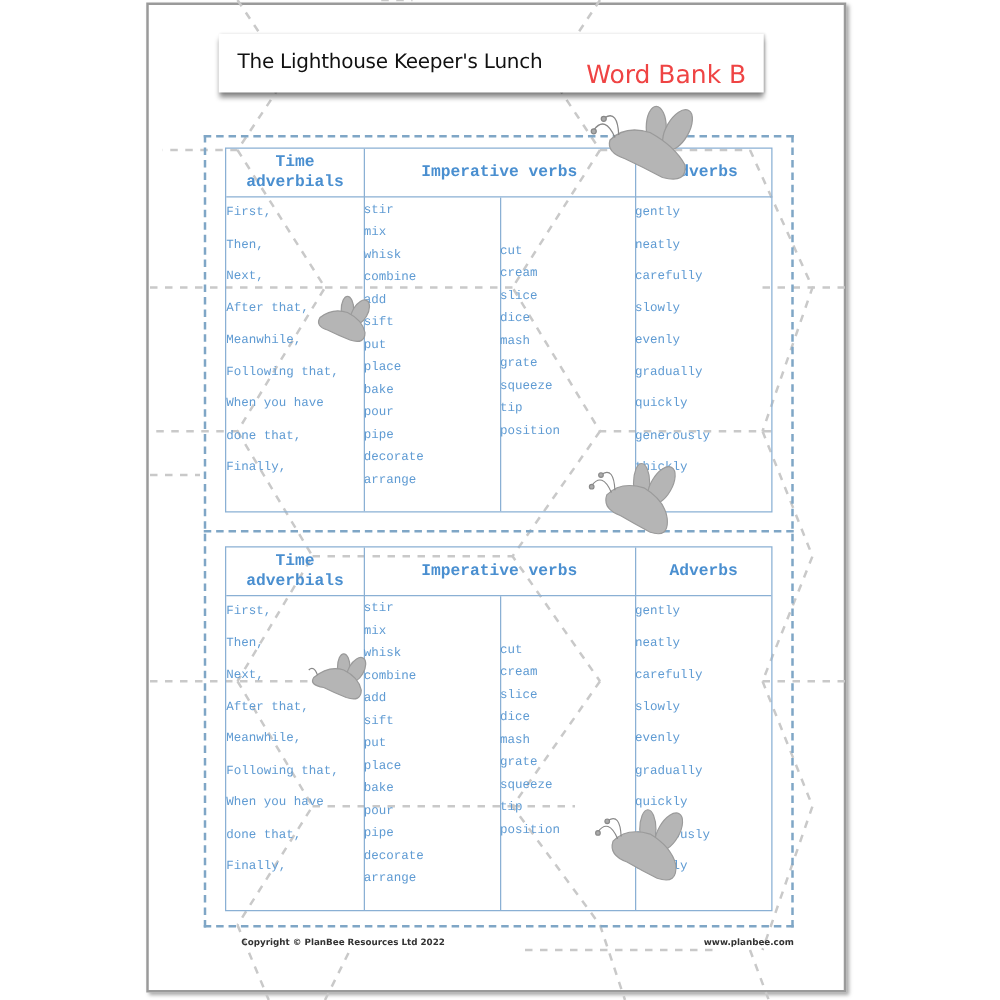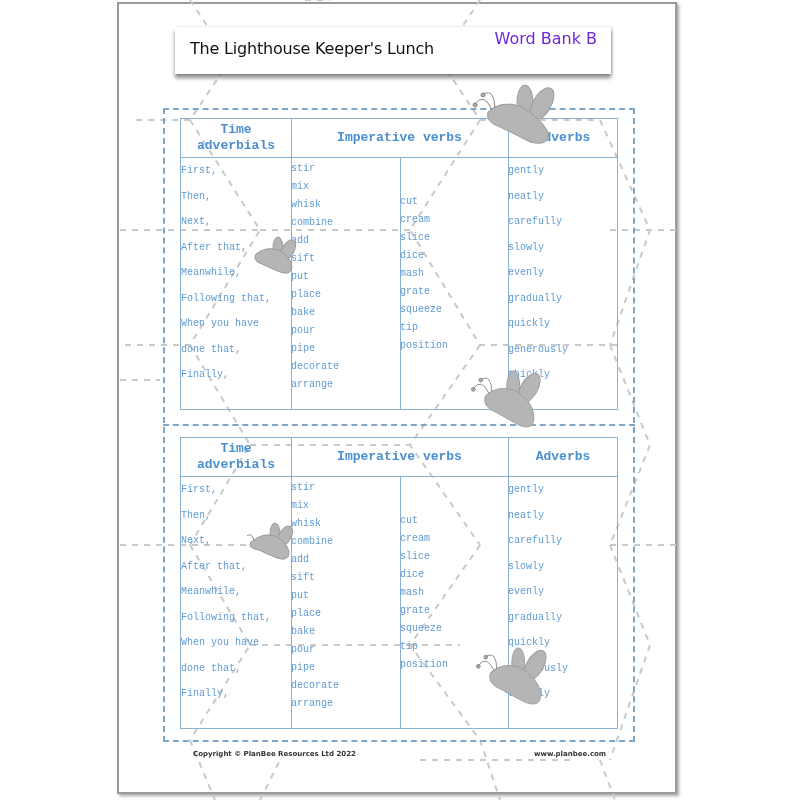--- a/index.html
+++ b/index.html
@@ -4,38 +4,38 @@
 <style>
   html, body { margin:0; padding:0; }
   body { width:800px; height:800px; background:#ffffff; position:relative; overflow:hidden;
          font-family:"DejaVu Sans", sans-serif; }
   .page { position:absolute; left:117px; top:2px; width:560px; height:792px; background:#fff;
           border:2px solid #9a9a9a; box-shadow: 2px 2px 3px rgba(0,0,0,0.35); box-sizing:border-box; }
   .bg-pattern { position:absolute; left:0; top:0; width:800px; height:800px; pointer-events:none; }
   .banner { position:absolute; left:175px; top:27px; width:436px; height:47px; background:#fff;
             box-shadow: 0 4px 4px rgba(0,0,0,0.45), 1px 0 2px rgba(0,0,0,0.2); text-align: right; }
   .banner .title { position:absolute; left:15px; top:12px; font-size:16px; color:#111; letter-spacing:-0.2px; }
-  .banner .sub { position:absolute; right:14px; top:2px; font-size:16px; color:#6d28d9; }
+  .banner .sub { position:absolute; right:14px; top:20px; font-size:20px; color:#ef4444; }
   .dashbox { position:absolute; left:163px; top:108px; width:472px; height:634px;
              border:2px dashed #7fa6c6; box-sizing:border-box; }
   .midline { position:absolute; left:163px; top:424px; width:472px; height:0; border-top:2px dashed #7fa6c6; }
   .wb-table { position:absolute; left:180px; width:438px; height:292px; border:1.5px solid #8ab0d4;
               box-sizing:border-box;font-family:Liberation Mono, monospace; }
   .wb-table .hdr { position:absolute; left:0; top:0; width:100%; height:39px; border-bottom:1.5px solid #8ab0d4; box-sizing:border-box; }
   .vline { position:absolute; top:0; bottom:0; width:0; border-left:1.5px solid #8ab0d4; }
   .vline.sub { top:39px; }
   .hcell { position:absolute; top:0; height:38px; display:flex; align-items:center; justify-content:center;
            text-align:center; color:#4a8fd0; font-weight:bold; font-size:13px; line-height:16px; }
   .col { position:absolute; top:39px; text-align:left; color:#5f9bd3; font-size:10px; }
   .col div { white-space:nowrap; }
   .c1 div { height:25.5px; line-height:25.5px; }
   .c2 div { height:18px; line-height:18px; }
   .c4 div { height:25.5px; line-height:25.5px; }
   .footer-left { position:absolute; left:171px; top:750px; font-size:7px; font-weight:bold; color:#333;margin-left:22px; }
-  .footer-right { position:absolute; left:534px; top:750px; font-size:7px; font-weight:bold; color:#333; }
+  .footer-right { position:absolute; left:563px; top:750px; font-size:7px; font-weight:bold; color:#333; }
   .bee { position:absolute; }
 </style>
 </head>
 <body>
 
 <div class="page"></div>
 
 <svg class="bg-pattern" viewBox="0 0 800 800">
   <g stroke="#c9c9c9" stroke-width="2" stroke-dasharray="6,6" fill="none">
     <path d="M190 0 L230 60 L190 120 L130 120"></path>

